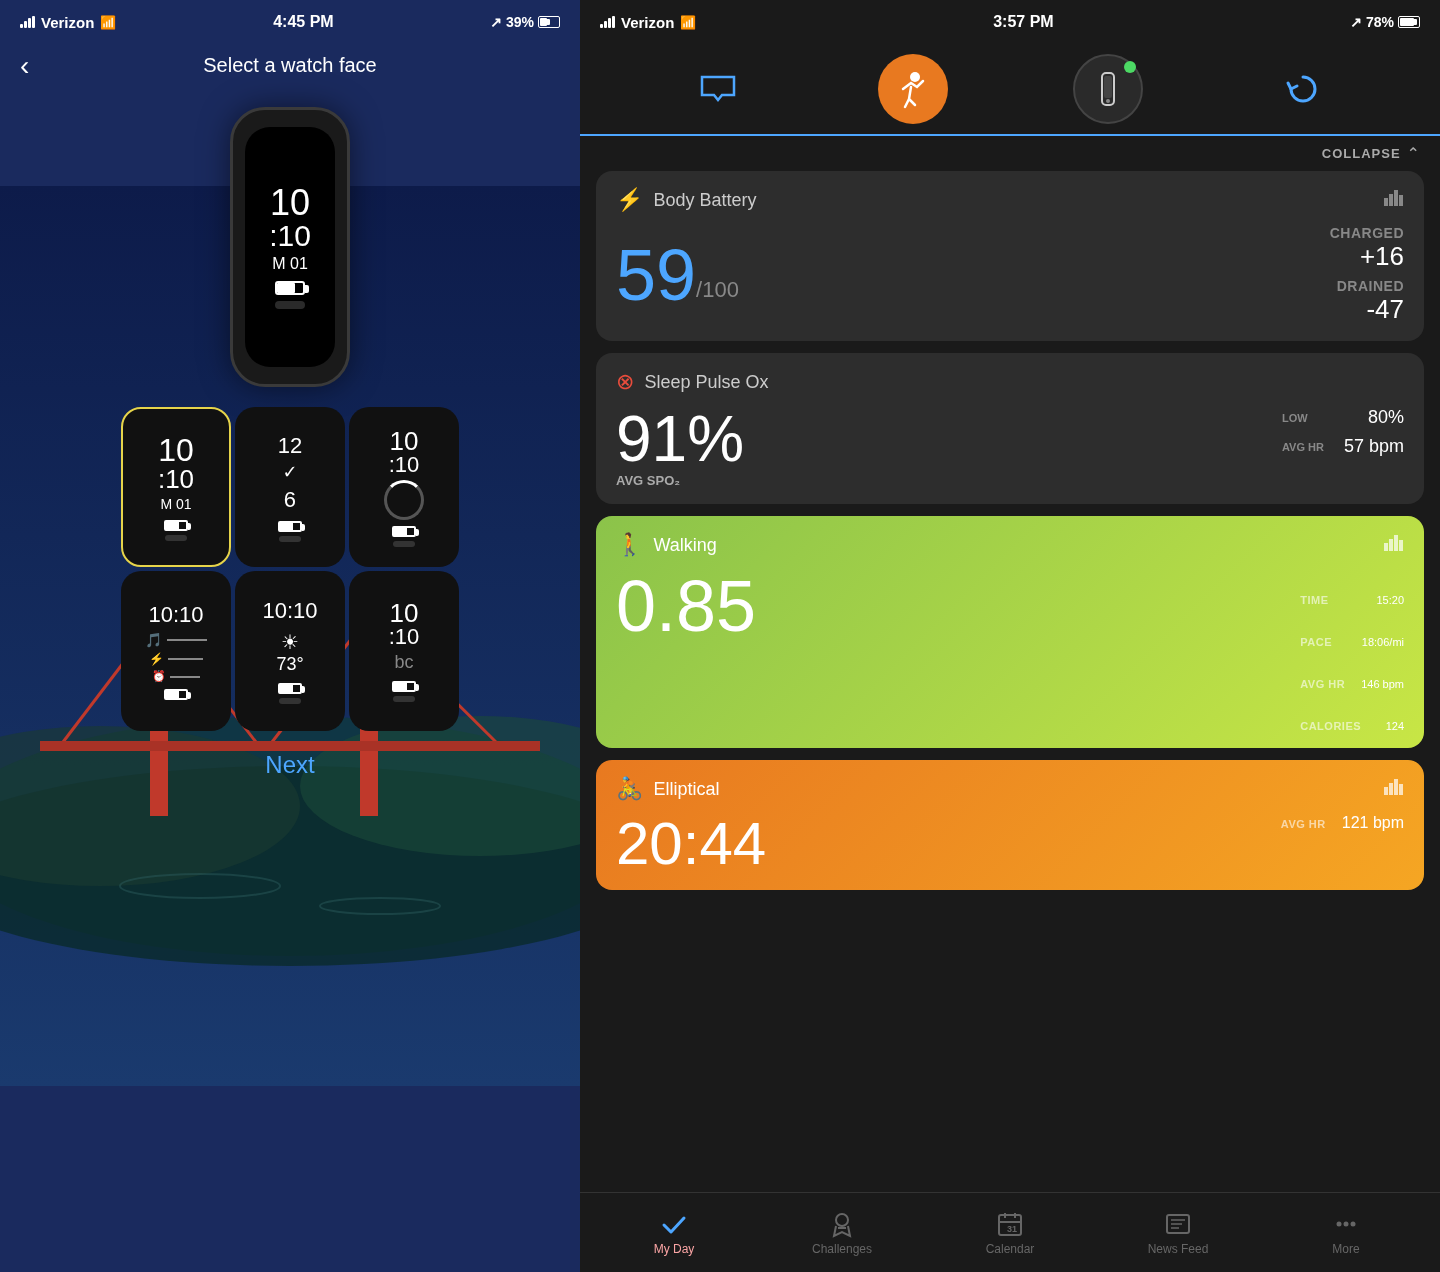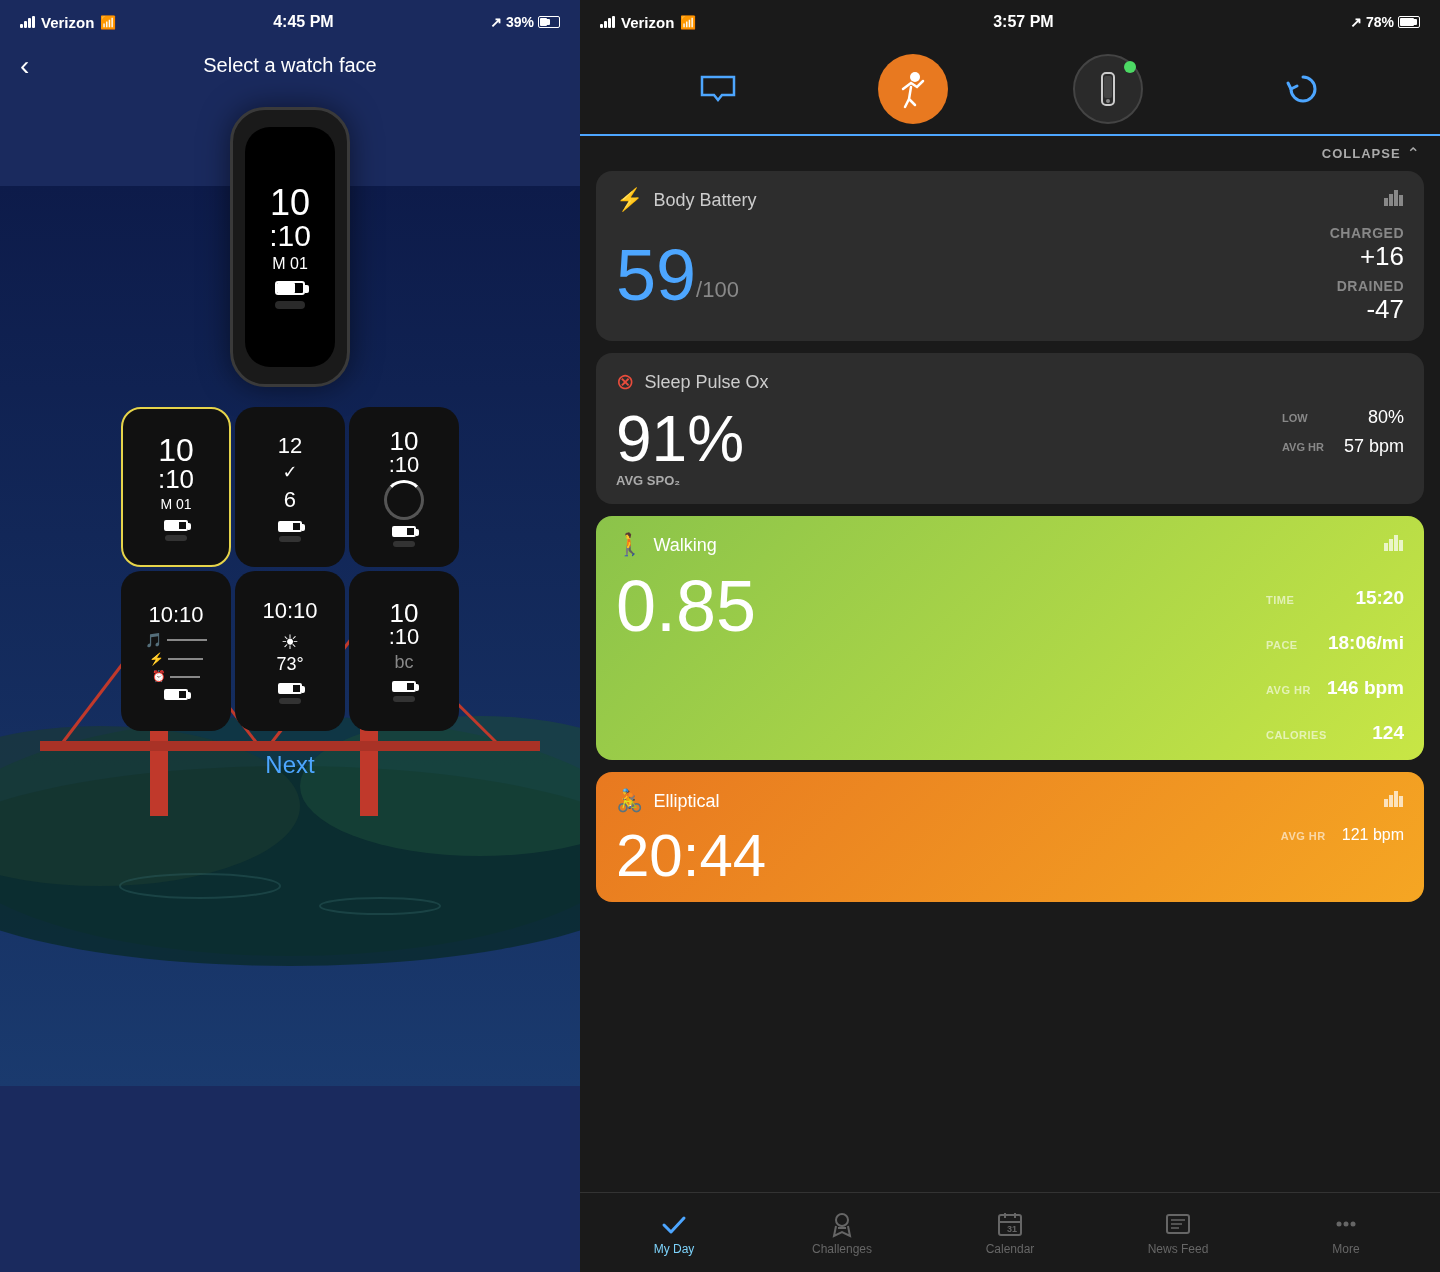--- a/index.html
+++ b/index.html
@@ -526,23 +526,23 @@
       align-items: baseline;
     }
     .wk-stat-label {
       font-size: 11px;
       color: rgba(255,255,255,0.6);
       font-weight: 700;
       letter-spacing: 0.5px;
       margin-top: 24px;
     }
     .wk-stat-value {
-      font-size: 19px;
-      color: white;
-      font-weight: 700;
+      font-size: 11px;
+      color: white;
+      font-weight: 400;
     }
 
     
     .el-main-val {
       font-size: 60px;
       font-weight: 300;
       color: white;
       line-height: 1;
     }
 
@@ -562,21 +562,21 @@
     }
     .tab-item {
       display: flex;
       flex-direction: column;
       align-items: center;
       gap: 4px;
       cursor: pointer;
       flex: 1;
     }
     .tab-label { font-size: 12px; color: #666; }
-    .tab-item.active .tab-label { color: #7dd3fc; }
+    .tab-item.active .tab-label { color: #fca5a5; }
 
     
     .icon-blue { color: #4da6ff; }
 
     
     .signal-bars {
       display: inline-flex;
       align-items: flex-end;
       gap: 1px;
       height: 12px;

